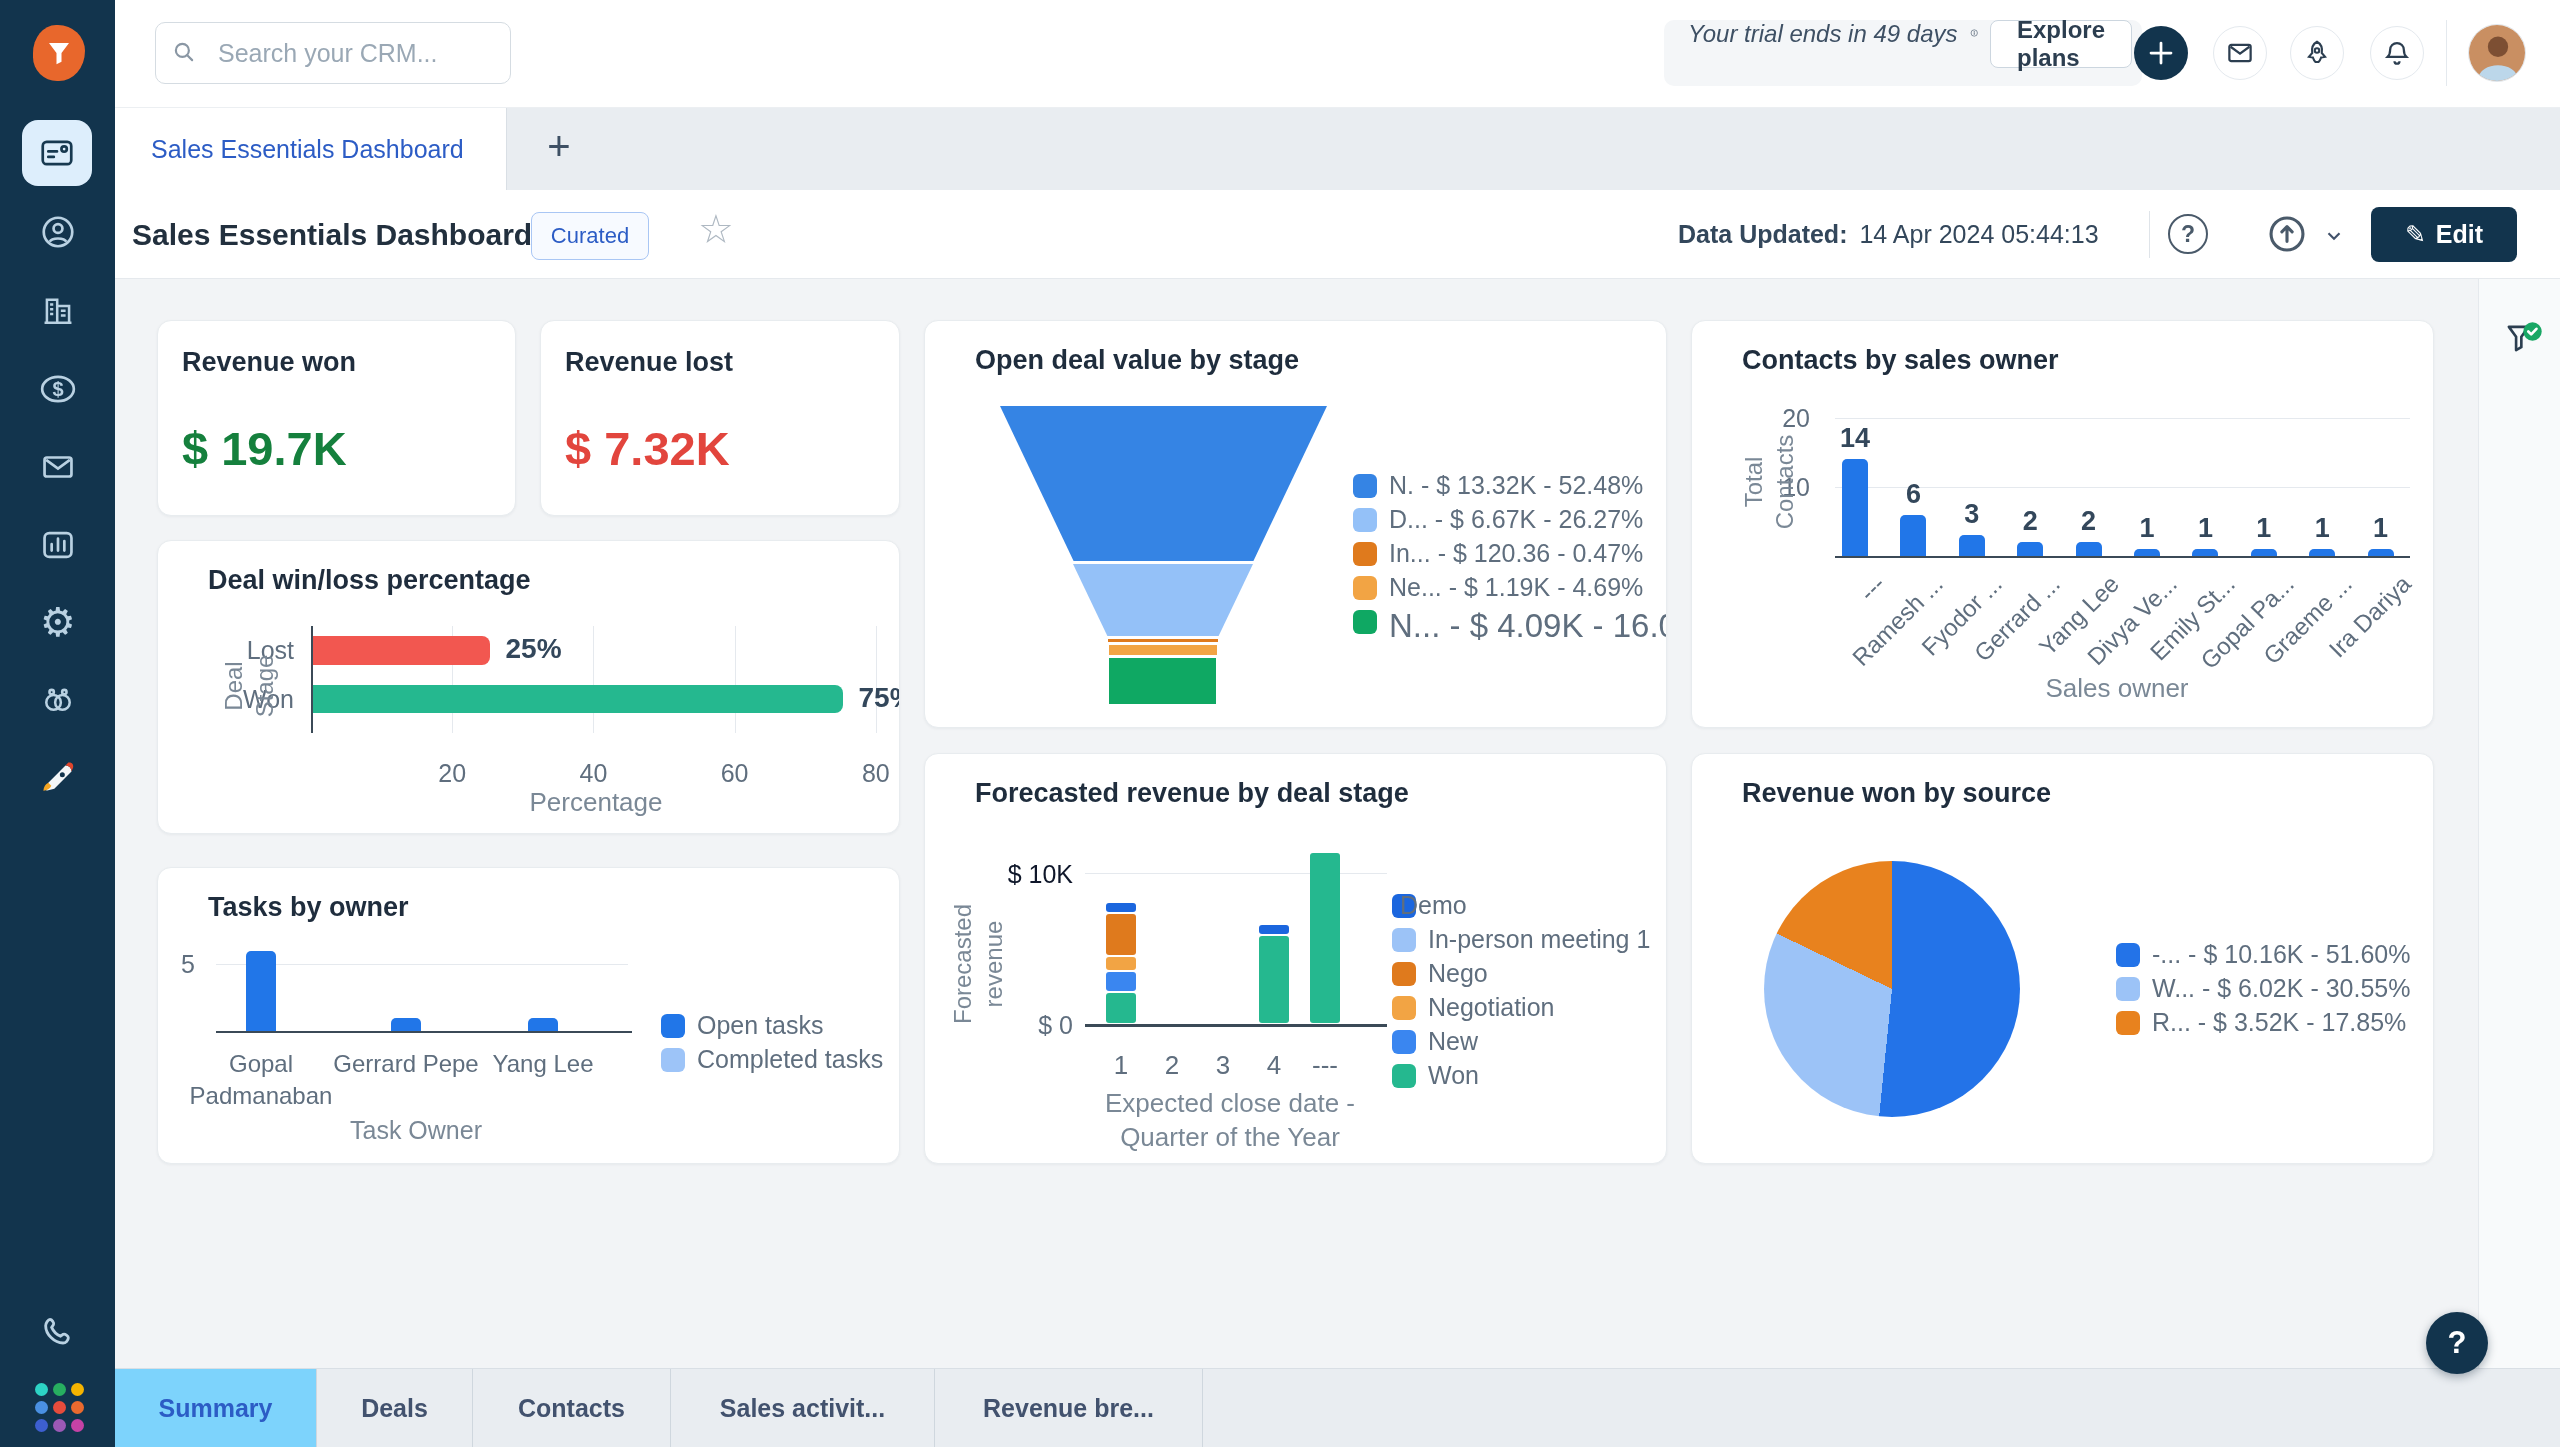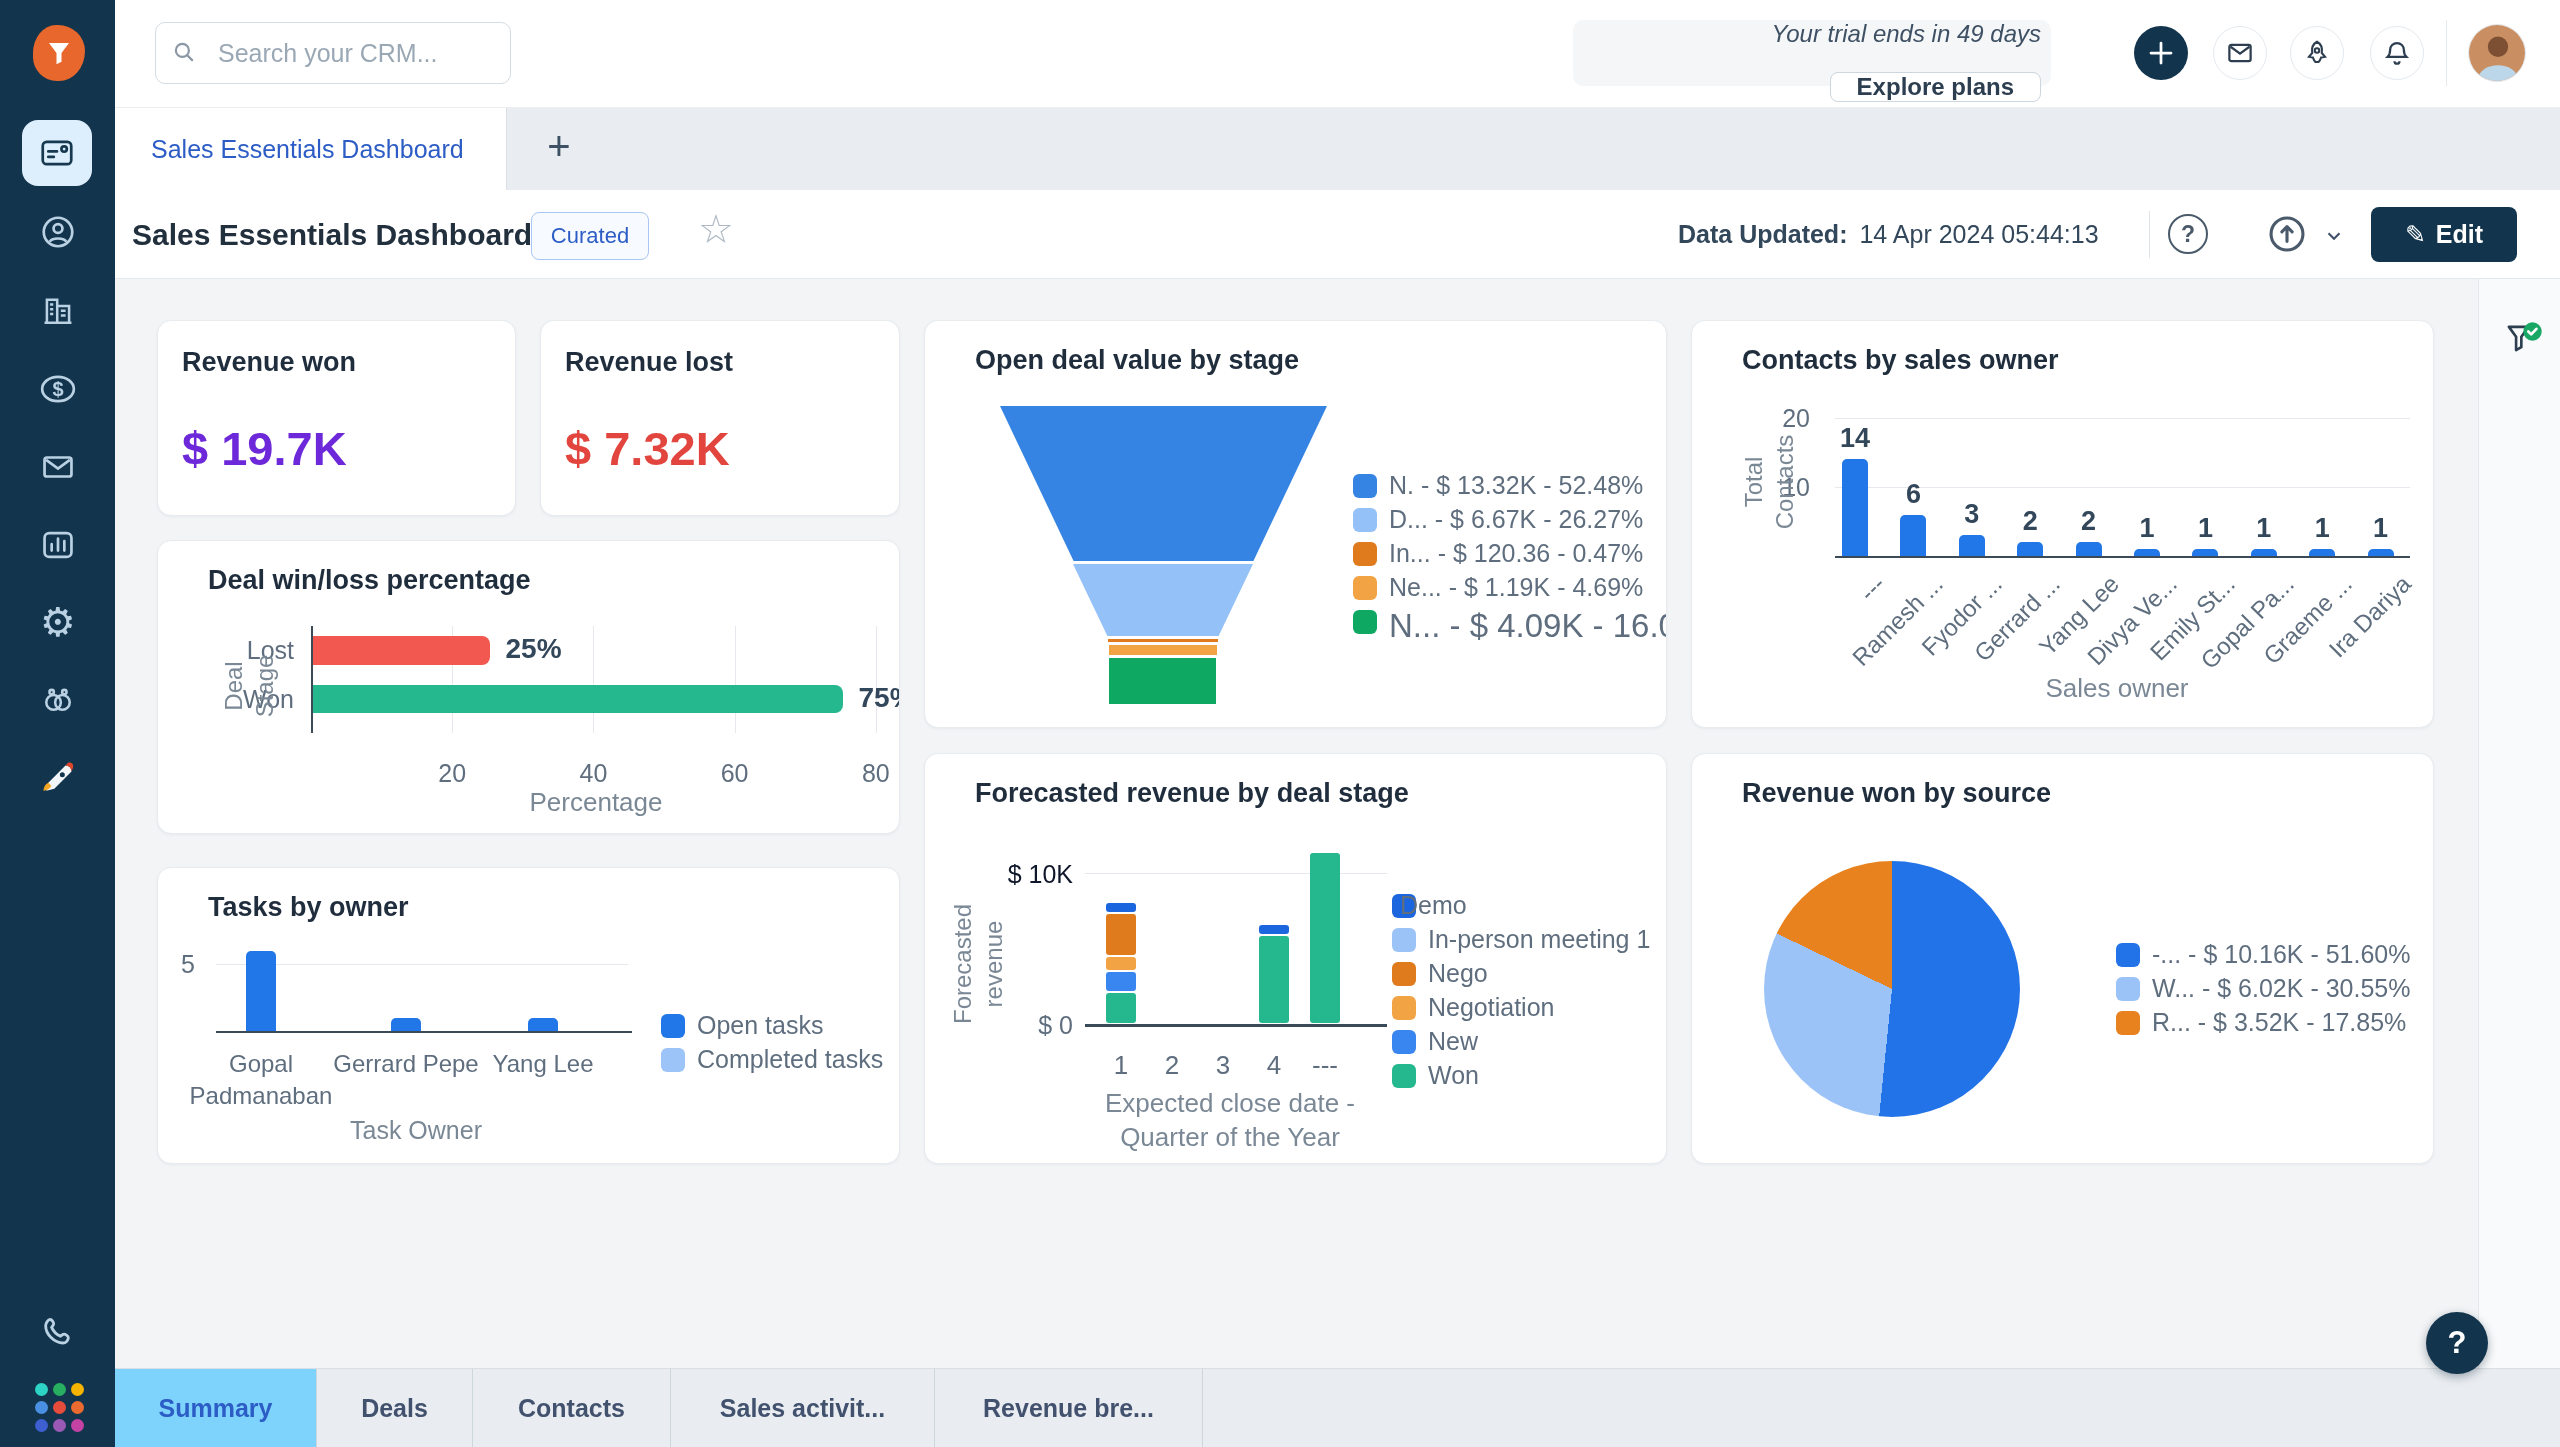--- a/index.html
+++ b/index.html
@@ -11,21 +11,21 @@
   .side-item { position:absolute; left:38px; width:40px; height:40px; display:flex; align-items:center; justify-content:center; }
   .side-active { position:absolute; left:22px; top:120px; width:70px; height:66px; background:#ddeefc; border-radius:16px; display:flex; align-items:center; justify-content:center; }
   .logo { position:absolute; left:33px; top:25px; width:52px; height:56px; background:#e8672c; border-radius:46% 54% 52% 48%/52% 48% 56% 44%; display:flex; align-items:center; justify-content:center; }
   .waffle { position:absolute; left:35px; top:1383px; width:46px; display:grid; grid-template-columns:repeat(3,13px); grid-gap:5px; }
   .waffle div { width:13px; height:13px; border-radius:50%; }
   
   .topbar { position:absolute; left:115px; top:0; width:2445px; height:108px; background:#fff; border-bottom:1px solid #eceff2; z-index:4; }
   .search { position:absolute; left:40px; top:22px; width:356px; height:62px; border:1px solid #d5dce2; border-radius:10px; background:#fff; font-size:25px; color:#33475b; padding:0 16px 0 62px; outline:none; }
   .search::placeholder { color:#9aa8b5; }
   .search-ic { position:absolute; left:56px; top:39px; }
-  .trial { position:absolute; left:1458px; top:20px; width:478px; height:66px; background:#f4f6f8; border-radius:10px; display:flex; align-items:flex-end; padding:0 10px 0 24px; gap:12px;flex-direction:column; }
+  .trial { position:absolute; left:1549px; top:20px; width:478px; height:66px; background:#f4f6f8; border-radius:10px; display:flex; align-items:flex-start; padding:0 10px 0 24px; gap:12px; }
   .trial-text { font-style:italic; font-size:24px; color:#3e5064; white-space:nowrap; }
   .explore { margin-left:auto; height:48px; padding:0 26px; background:#fff; border:1px solid #ccd6df; border-radius:8px; font-size:24px; font-weight:600; color:#2c3e50; display:flex; align-items:center; }
   .circle-btn { position:absolute; top:26px; width:54px; height:54px; border-radius:50%; display:flex; align-items:center; justify-content:center; background:#fff; border:1px solid #e4e9ee; }
   .avatar { position:absolute; left:2353px; top:24px; width:58px; height:58px; border-radius:50%; overflow:hidden; border:1px solid #e0e5ea; }
   
   .tabrow { position:absolute; left:115px; top:108px; width:2445px; height:82px; background:#e9edf1; z-index:3; }
   .dash-tab { position:absolute; left:0; top:0; width:392px; height:82px; background:#fff; border-right:1px solid #d9dfe5; font-size:25px; color:#2c5cc5; line-height:82px; padding-left:36px; }
   .add-tab { position:absolute; left:412px; top:0; width:64px; height:82px; font-size:40px; font-weight:300; color:#3e5064; text-align:center; line-height:76px; }
   
   .header { position:absolute; left:115px; top:190px; width:2445px; height:89px; background:#fff; border-bottom:1px solid #e5e9ed; z-index:3; }
@@ -217,21 +217,21 @@
     <div class="rstrip">
       <svg class="abs" style="left:22px; top:40px;" width="42" height="42" viewBox="0 0 32 32">
           <path d="M6 6 h15 l-5.5 7.5 v8 l-4 2.2 v-10.2 z" stroke="#2c3e50" stroke-width="2" fill="none" stroke-linejoin="round"></path>
           <circle cx="24" cy="9.5" r="7" fill="#19a765"></circle>
           <path d="M20.8 9.5 l2.2 2.2 4-4.2" stroke="#fff" stroke-width="2.1" fill="none" stroke-linecap="round" stroke-linejoin="round"></path>
         </svg>
     </div>
 
     <div class="card" style="left:42px; top:41px; width:359px; height:196px;">
       <div class="kpi-title">Revenue won</div>
-      <div class="kpi-value" style="color: #6d28d9;">$ 19.7K</div>
+      <div class="kpi-value" style="color: #15803d;">$ 19.7K</div>
     </div>
     <div class="card" style="left:425px; top:41px; width:360px; height:196px;">
       <div class="kpi-title">Revenue lost</div>
       <div class="kpi-value" style="color: rgb(226, 69, 61);">$ 7.32K</div>
     </div>
 
     <div class="card" style="left:42px; top:261px; width:743px; height:294px;">
       <div class="card-title">Deal win/loss percentage</div>
       <div class="chart">
           <div style="position: absolute; left: 294.2px; top: 85px; width: 1px; height: 107px; background: rgb(229, 233, 238);"></div>

